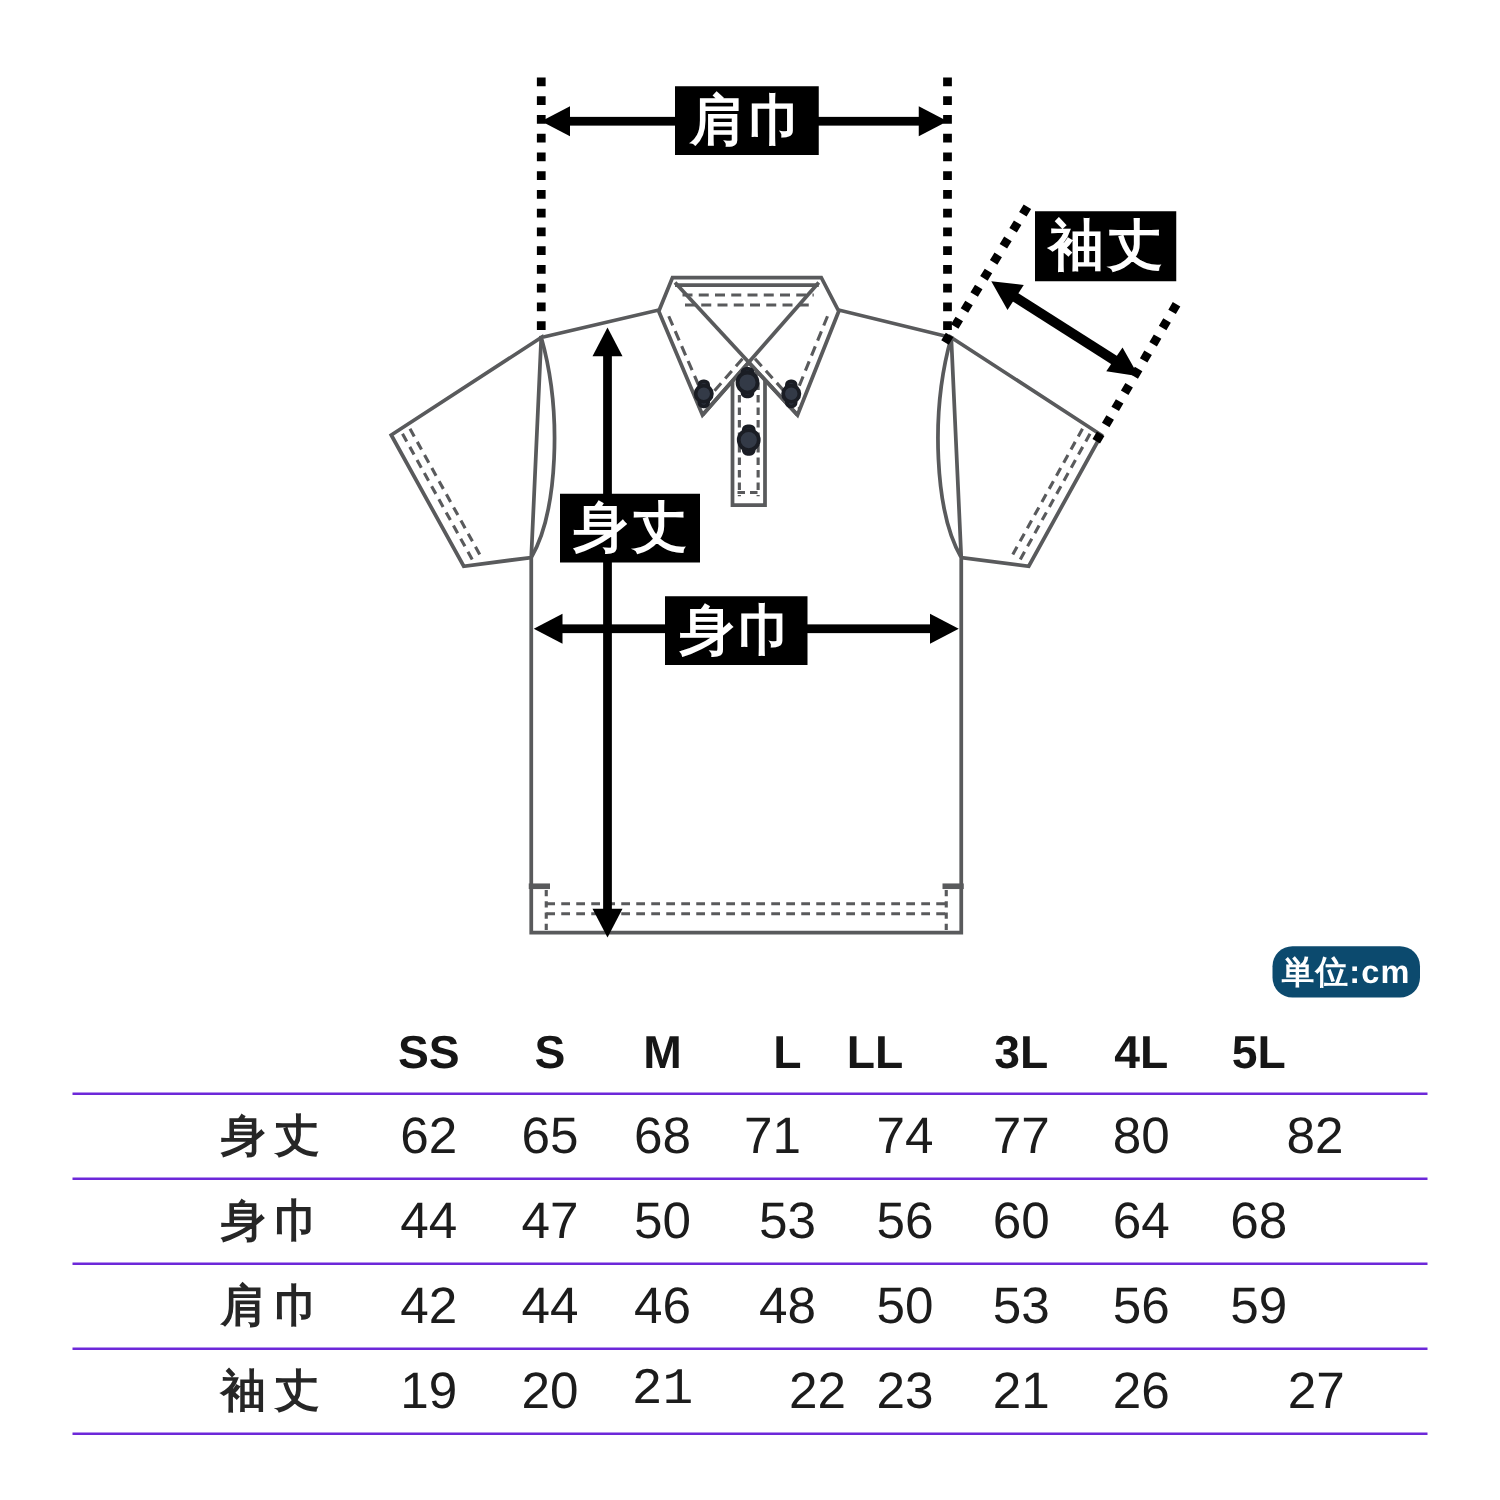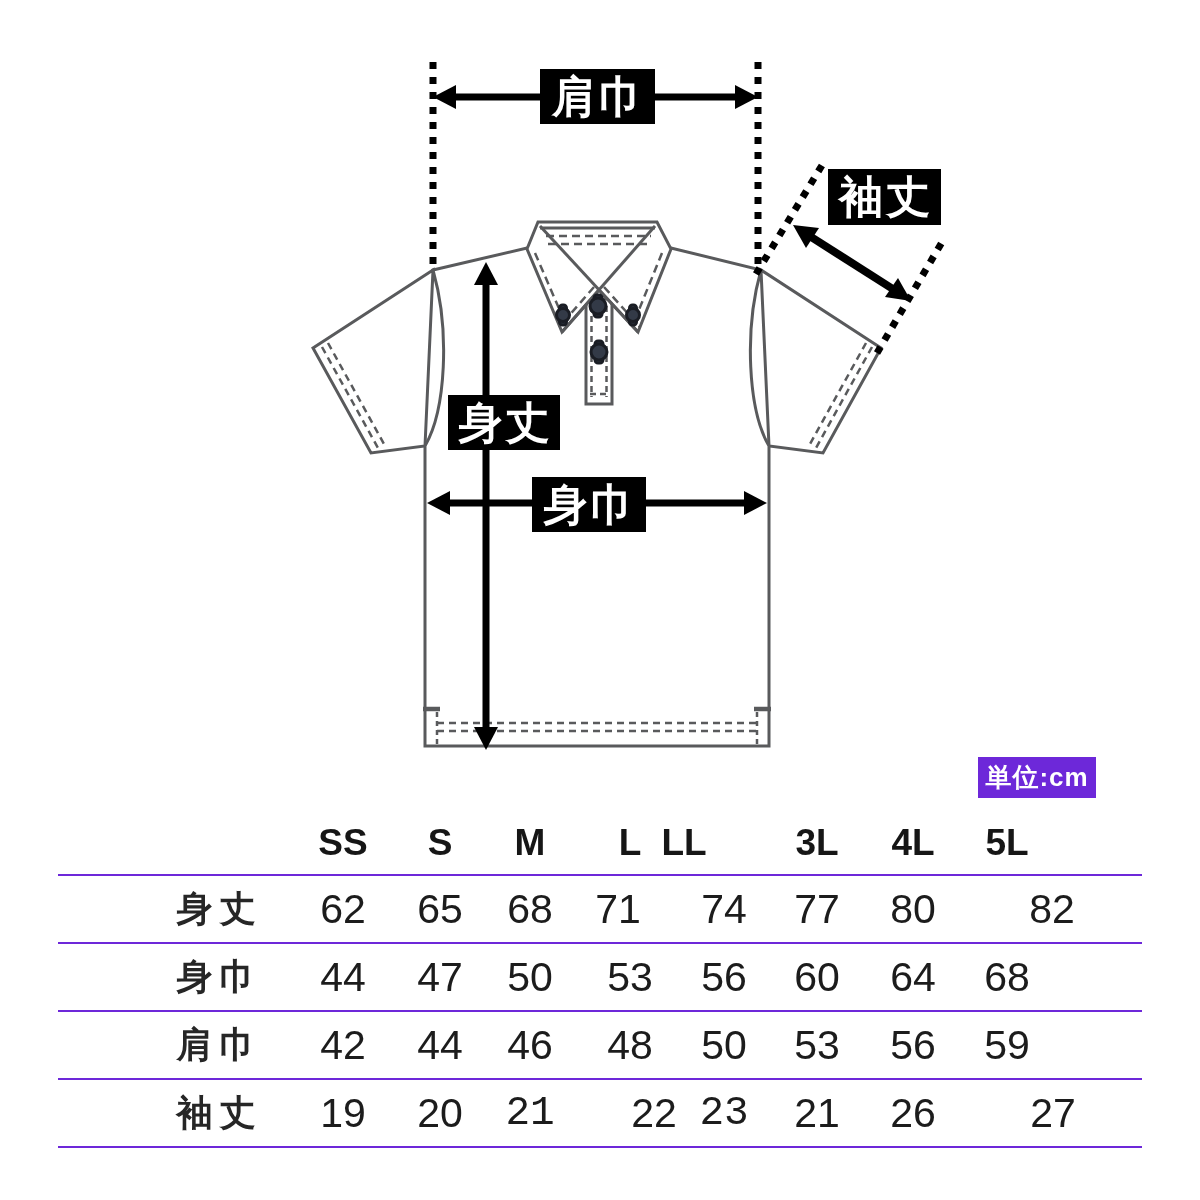--- a/index.html
+++ b/index.html
@@ -6,23 +6,23 @@
   body{width:1200px;height:1200px;font-family:"Liberation Sans",sans-serif;}
   .stage{position:relative;width:1200px;height:1200px;background:#fff;overflow:hidden;}
   .diagram-svg{position:absolute;left:0;top:0;}
   .mlabel{
     position:absolute;background:#000;color:#fff;
     display:flex;align-items:center;justify-content:center;
     font-size:44px;font-weight:bold;letter-spacing:3px;line-height:1;
     padding-left:3px;
   }
   .unit-badge{
-    position:absolute;left:978px;top:757px;width:118px;height:41px;
-    background:#6d28d9;color:#fff;font-size:26px;font-weight:bold;
-    display:flex;align-items:center;justify-content:center;letter-spacing:1px;
+    position:absolute;left:1018px;top:757px;width:118px;height:41px;
+    background:#0c4a6e;color:#fff;font-size:26px;font-weight:bold;
+    display:flex;align-items:center;justify-content:center;letter-spacing:1px;border-radius:16px;
   }
   .size-table{position:absolute;left:58px;top:810px;width:1084px;}
   .trow{position:relative;height:66px;border-bottom:2px solid #6d28d9;}
   .trow.thead{height:64px;}
   .cell{position:absolute;top:50%;transform:translate(-50%,-50%);white-space:nowrap;line-height:1;}
   .cell.head{font-weight:bold;font-size:37px;color:#161616;}
   .cell.rlabel{font-weight:bold;font-size:36px;color:#262626;letter-spacing:7px;padding-left:7px;}
   .cell.val{font-size:41px;font-weight:400;color:#1c1c1c;}
 </style>
 </head>
@@ -137,21 +137,21 @@
   <div class="mlabel" style="left:532px;top:477px;width:111px;height:55px">身巾</div>
 
   <div class="unit-badge">単位:cm</div>
 
   <div class="size-table">
     <div class="trow thead">
         <span class="cell head" style="left: 285px;">SS</span>
         <span class="cell head" style="left: 382px;">S</span>
         <span class="cell head" style="left: 472px;">M</span>
         <span class="cell head" style="left: 572px;">L</span>
-        <span class="cell head" style="left: 626px;">LL</span>
+        <span class="cell head" style="left: 642px;">LL</span>
         <span class="cell head" style="left: 759px;">3L</span>
         <span class="cell head" style="left: 855px;">4L</span>
         <span class="cell head" style="left: 949px;">5L</span>
       </div>
   <div class="trow">
         <span class="cell rlabel" style="left: 158px;">身丈</span>
         <span class="cell val" style="left: 285px;">62</span>
         <span class="cell val" style="left: 382px;">65</span>
         <span class="cell val" style="left: 472px;">68</span>
         <span class="cell val" style="left: 560px;">71</span>
@@ -181,20 +181,20 @@
         <span class="cell val" style="left: 759px;">53</span>
         <span class="cell val" style="left: 855px;">56</span>
         <span class="cell val" style="left: 949px;">59</span>
       </div>
       <div class="trow">
         <span class="cell rlabel" style="left: 158px;">袖丈</span>
         <span class="cell val" style="left: 285px;">19</span>
         <span class="cell val" style="left: 382px;">20</span>
         <span class="cell val" style="left: 472px; font-family: Liberation Mono, monospace;">21</span>
         <span class="cell val" style="left: 572px; margin-left: 24px;">22</span>
-        <span class="cell val" style="left: 666px; font-family: Liberation Mono, monospace;">23</span>
+        <span class="cell val" style="left: 666px;">23</span>
         <span class="cell val" style="left: 759px;">21</span>
         <span class="cell val" style="left: 855px;">26</span>
         <span class="cell val" style="left: 949px; margin-left: 46px;">27</span>
       </div>
     </div>
 
 </div>
 
 </body></html>

